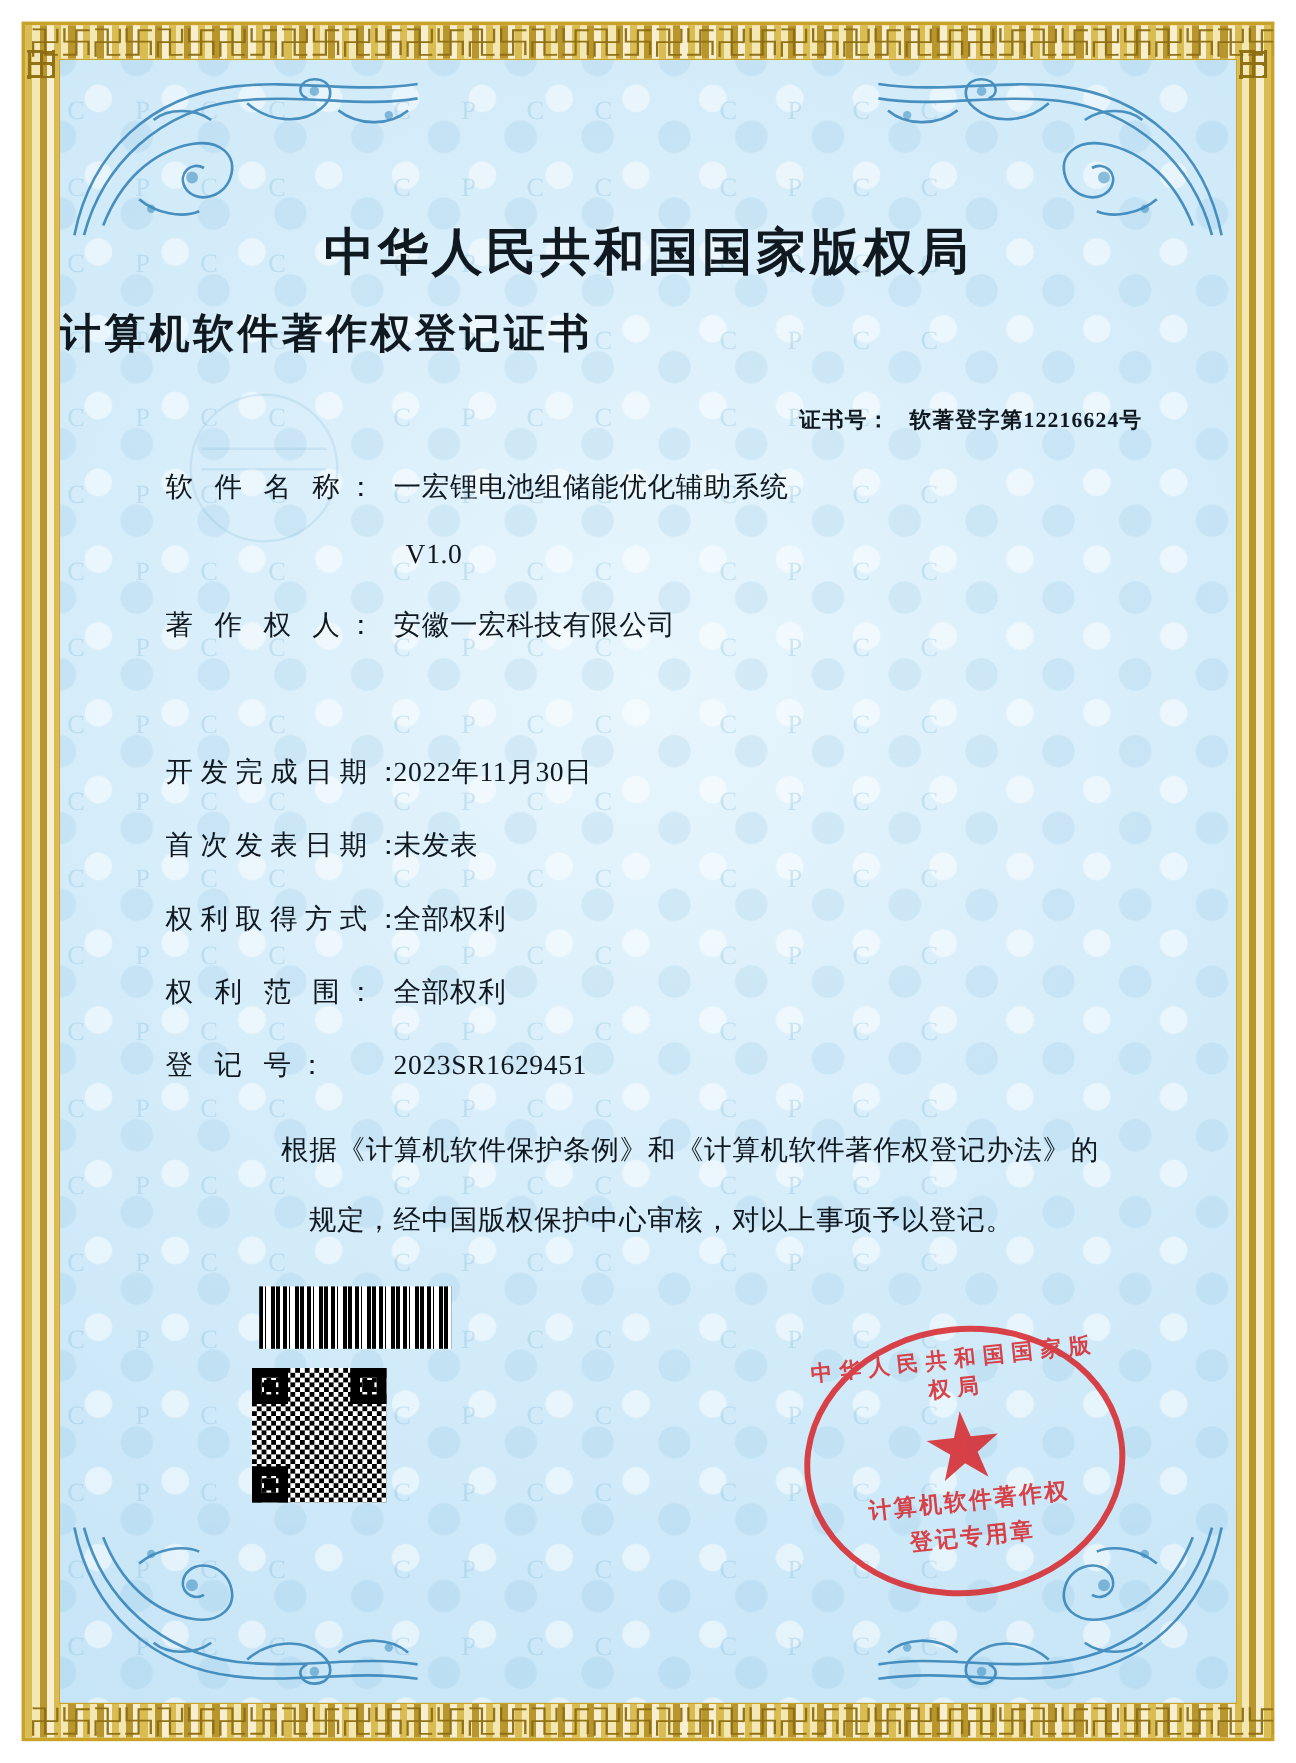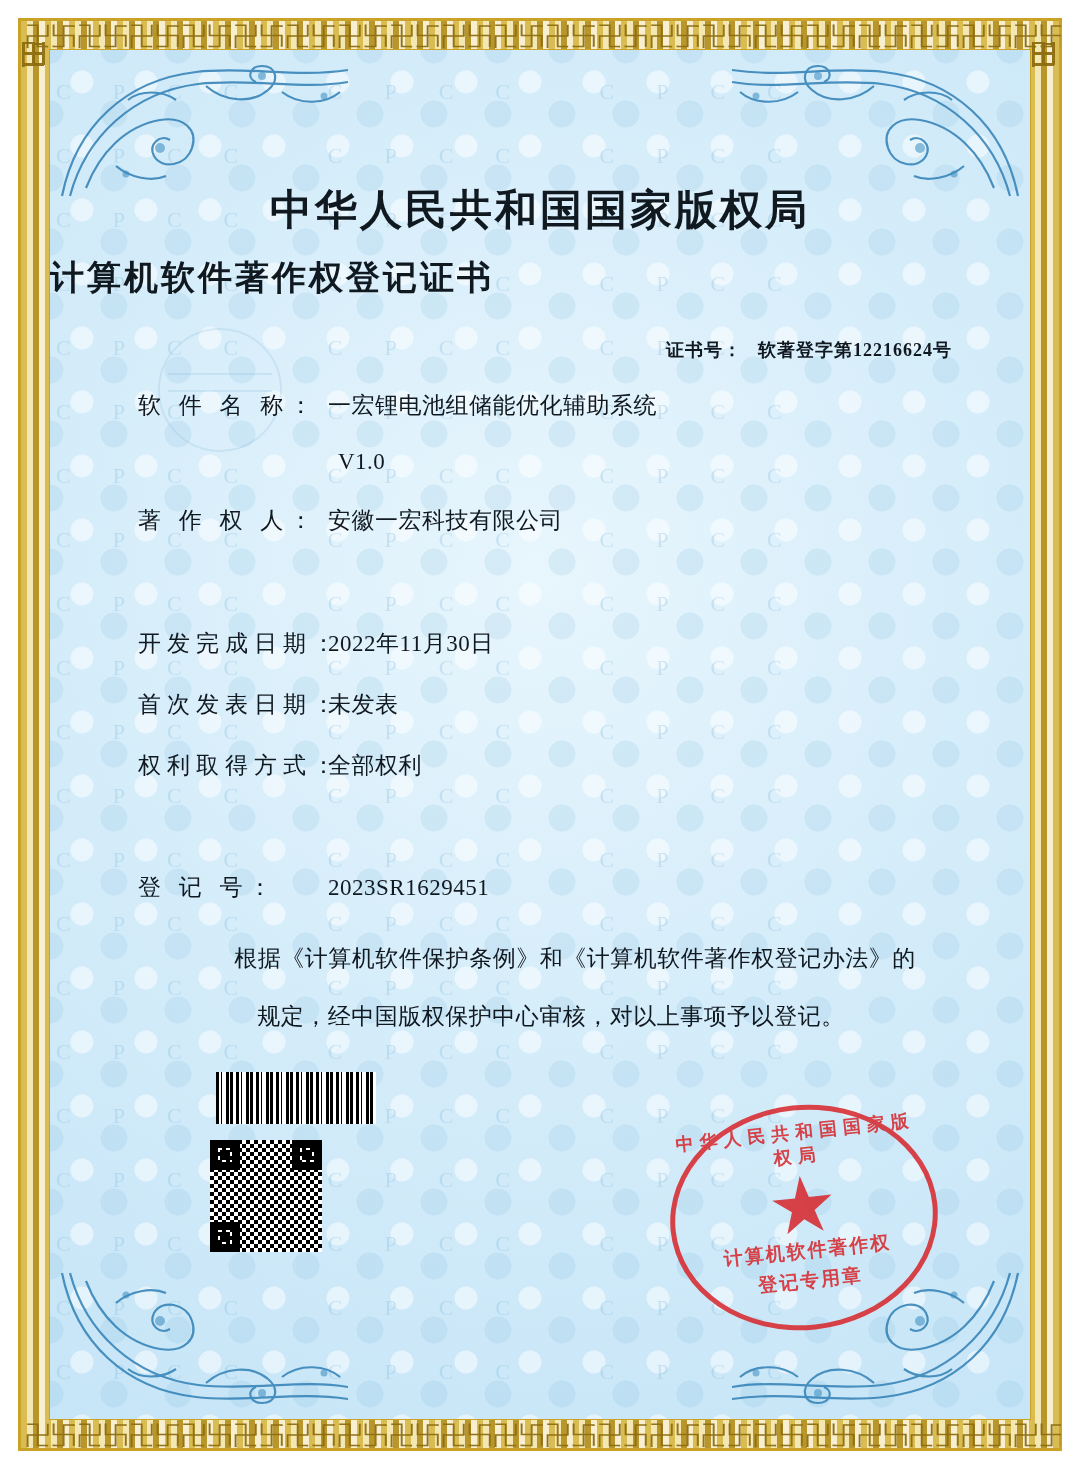--- a/index.html
+++ b/index.html
@@ -419,20 +419,23 @@
       </div>
 
       <div class="field f-pub-date">
         <span class="lbl">首次发表日期：</span><span class="val">未发表</span>
       </div>
 
       <div class="field f-acquire">
         <span class="lbl">权利取得方式：</span><span class="val">全部权利</span>
       </div>
 
+      <div class="field f-scope">
+        <span class="lbl">权 利 范 围：</span><span class="val">全部权利</span>
+      </div>
 
       <div class="field f-reg-no">
         <span class="lbl">登 记 号：</span><span class="val mono">2023SR1629451</span>
       </div>
 
       <div class="paragraph">
         <span>根据《计算机软件保护条例》和《计算机软件著作权登记办法》的</span>
         <span class="line2">规定，经中国版权保护中心审核，对以上事项予以登记。</span>
       </div>
 

